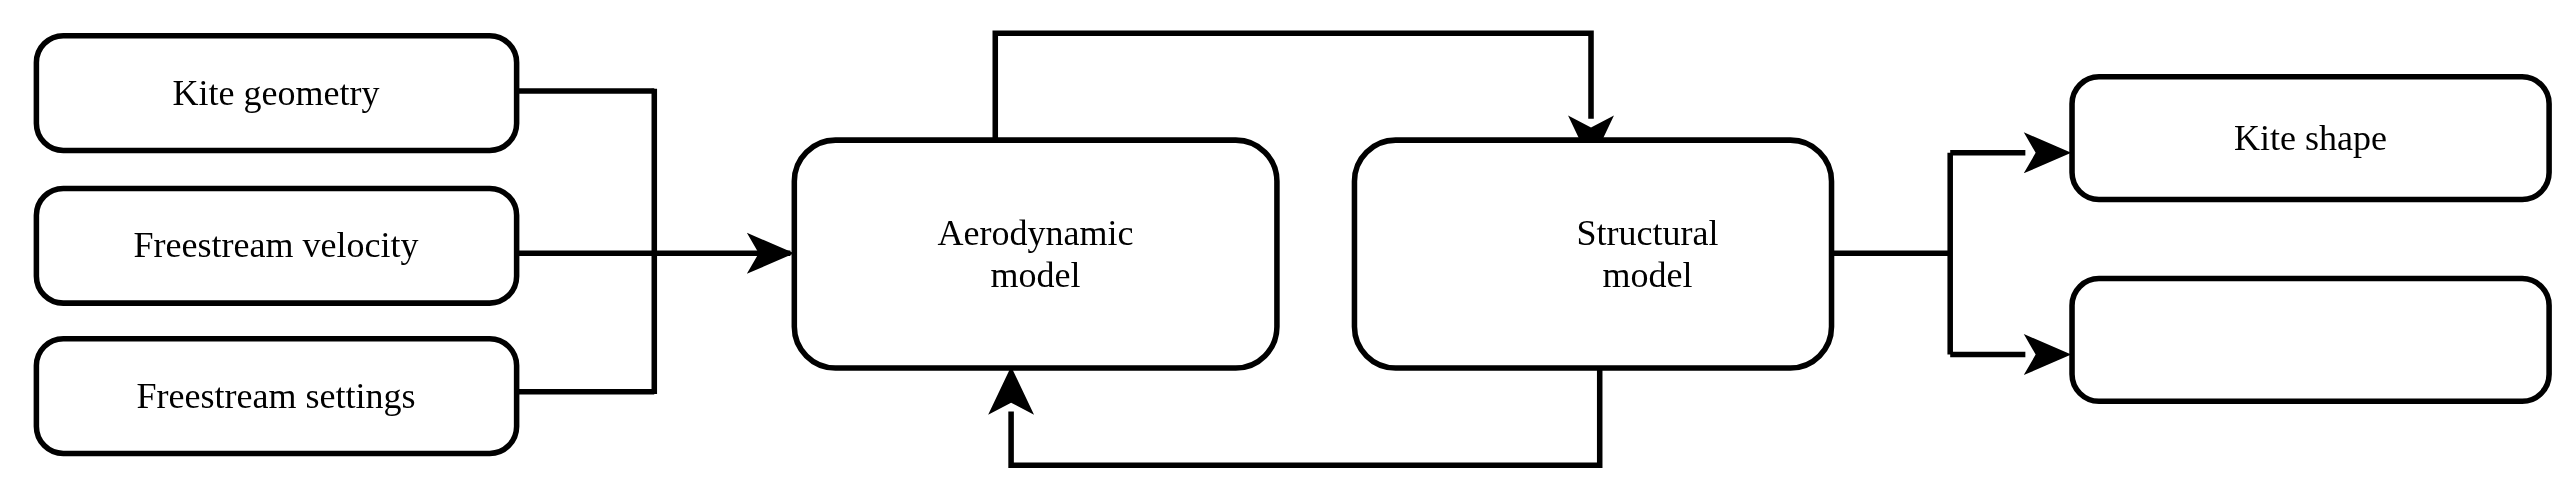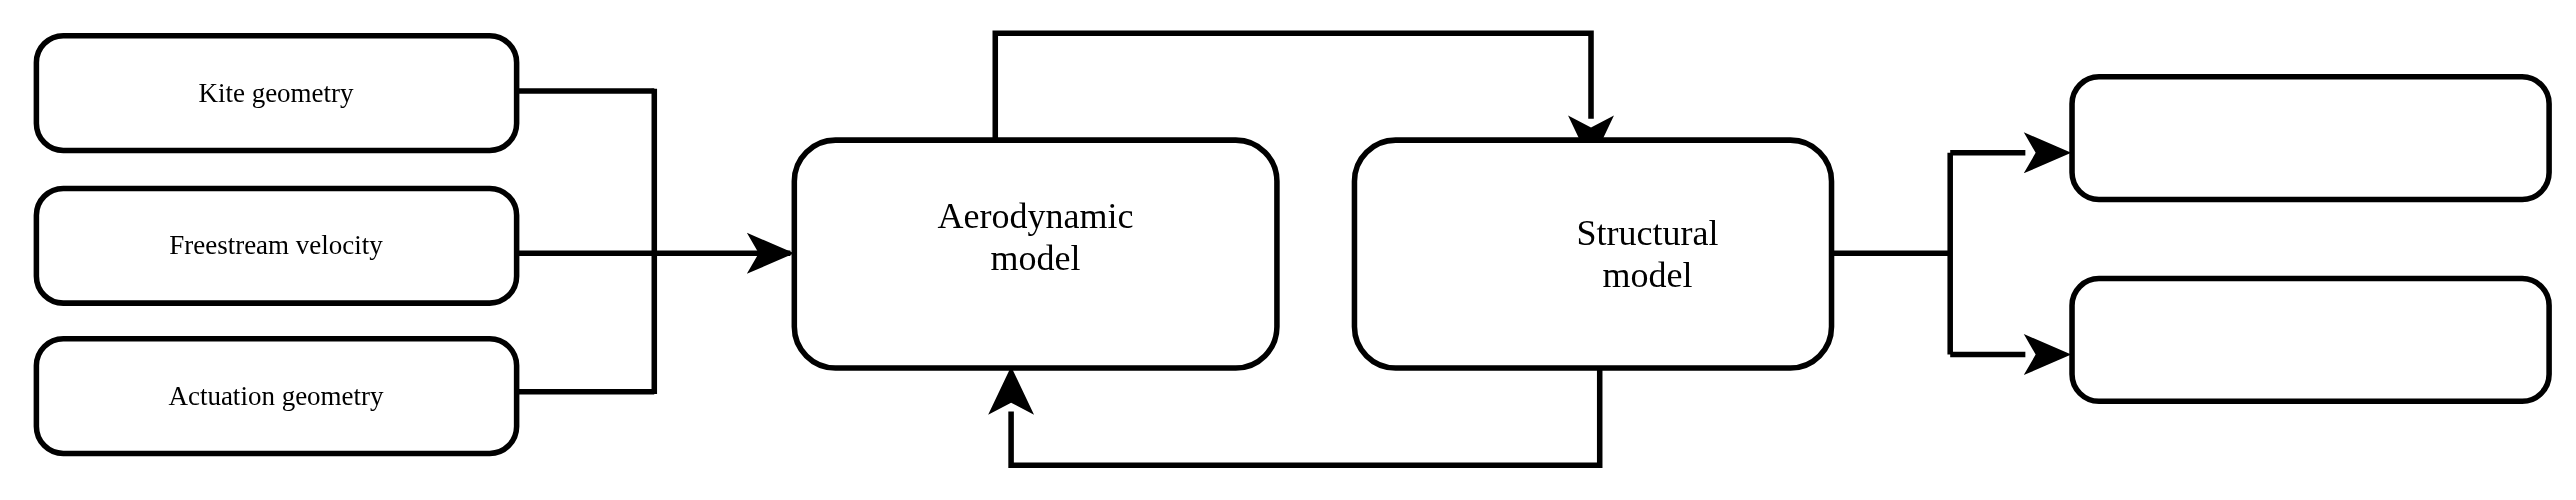--- a/index.html
+++ b/index.html
@@ -42,21 +42,21 @@
     position: absolute;
     display: flex;
     align-items: center;
     justify-content: center;
     text-align: center;
     color: #000000;
     line-height: 1.18;
     pointer-events: none;
     white-space: pre-line;
   }
-  .lbl-single { font-size: 27px; }
+  .lbl-single { font-size: 36px; }
   .lbl-multi  { font-size: 36px; }
 </style>
 </head>
 <body>
 
 <div id="diagram-root">
 
   <svg class="flow-svg" viewBox="0 0 3256 633">
 
     <g>
@@ -97,22 +97,23 @@
 
     <rect class="node-box" x="1004" y="177" width="610" height="288" rx="52" ry="52"></rect>
     <rect class="node-box" x="1712" y="177" width="603" height="288" rx="52" ry="52"></rect>
 
     <rect class="node-box" x="2619" y="97" width="603" height="155" rx="34" ry="34"></rect>
     <rect class="node-box" x="2619" y="352" width="603" height="155" rx="34" ry="34"></rect>
   </svg>
 
   <div class="node-label lbl-single" style="left:36px;  top:36px;  width:480px; height:115px;">Kite geometry</div>
   <div class="node-label lbl-single" style="left:36px;  top:188px; width:480px; height:115px;">Freestream velocity</div>
-  <div class="node-label lbl-single" style="left:36px;  top:339px; width:480px; height:115px;">Actuation geometry</div>
+  <div class="node-label lbl-single" style="left:36px;  top:339px; width:480px; height:115px;">Freestream settings</div>
 
-  <div class="node-label lbl-multi" style="left:794px; top:123px; width:483px; height:228px;">Aerodynamic
+  <div class="node-label lbl-multi" style="left:794px; top:140px; width:483px; height:228px;">Aerodynamic
 model</div>
   <div class="node-label lbl-multi" style="left:1409px; top:140px; width:477px; height:228px;">Structural
 model</div>
 
+  <div class="node-label lbl-single" style="left:2072px; top:77px;  width:477px; height:123px;">Kite shape</div>
 
 </div>
 
 
 </body></html>

